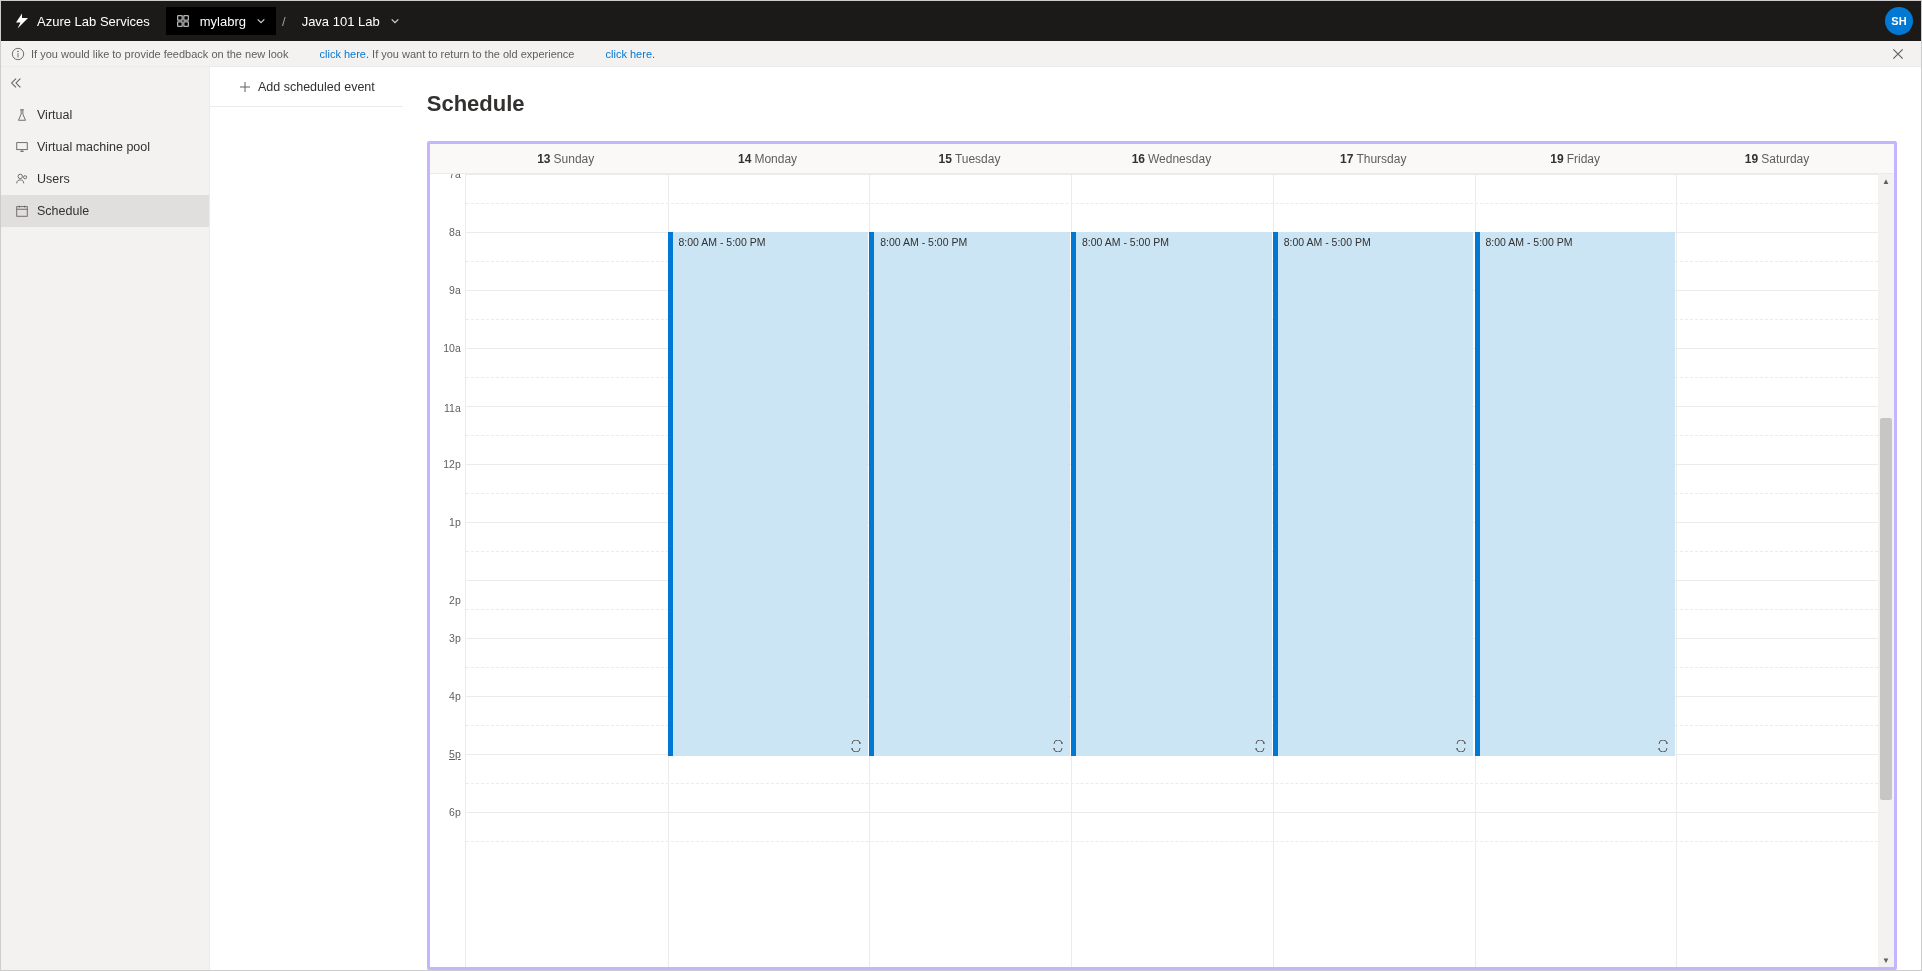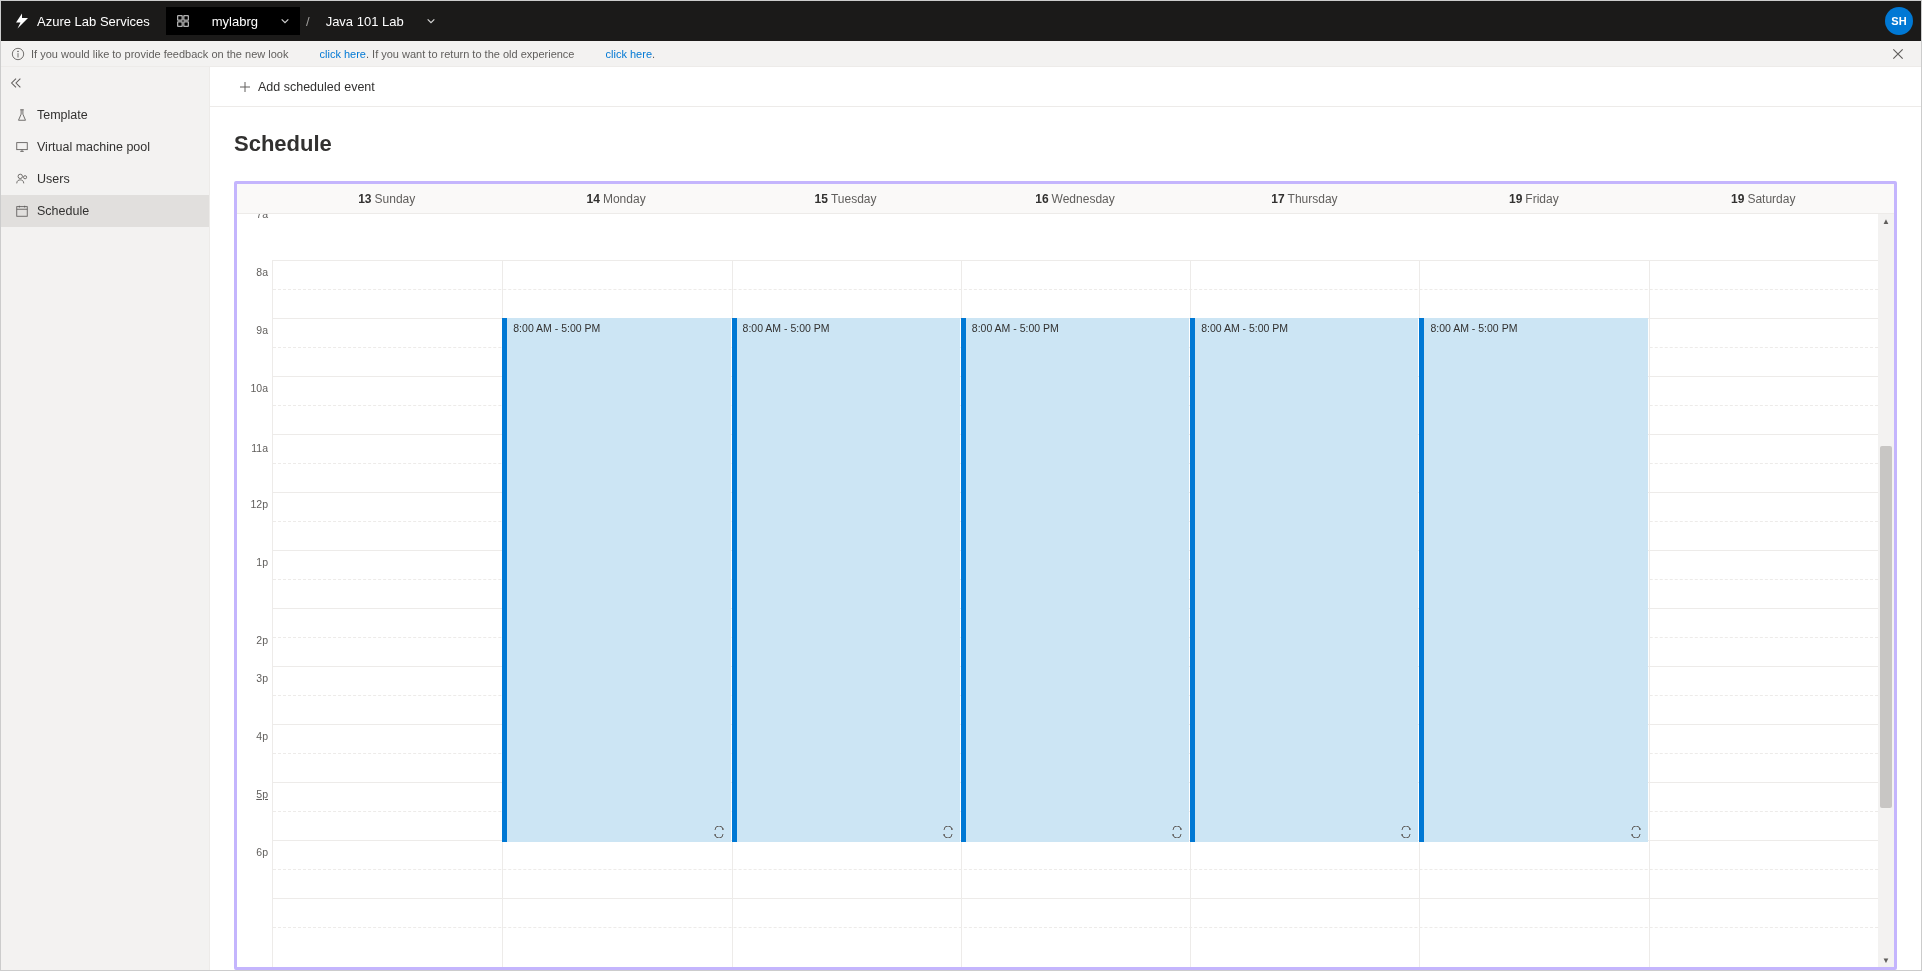--- a/index.html
+++ b/index.html
@@ -4,21 +4,21 @@
 <style>
 * { margin:0; padding:0; box-sizing:border-box; }
 body { font-family:"Segoe UI",-apple-system,Arial,sans-serif; font-size:13px; color:#323130; background:#fff; overflow:hidden; }
 .root { width:1922px; height:971px; border:1px solid #ccc; display:flex; flex-direction:column; }
 
 
 .topbar { height:40px; background:#1b1a19; color:#fff; display:flex; align-items:center; padding:0 8px 0 12px; }
 .topbar .logo { display:flex; align-items:center; gap:6px; font-size:13px; margin-right:16px; }
 .topbar .logo svg { width:18px; height:18px; }
 .topbar .logo b { font-weight:400;text-align:right; }
-.bc-seg { display:flex; align-items:center; gap:22px; height:28px; padding:8px 10px; cursor:pointer; }
+.bc-seg { display:flex; align-items:center; gap:10px; height:28px; padding:8px 10px; cursor:pointer; }
 .bc-seg.first { background:#000; }
 .bc-seg svg.ico { width:14px; height:14px; }
 .bc-seg svg.cv { width:10px; height:10px; opacity:.8; }
 .bc-sep { padding:0 6px; color:#a19f9d; }
 .sp { flex:1; }
 .avatar { width:28px; height:28px; border-radius:50%; background:#0078d4; color:#fff; font-size:11px; font-weight:600; display:flex; align-items:center; justify-content:center; cursor:pointer; }
 
 
 .infobar { height:26px; background:#f3f2f1; border-bottom:1px solid #edebe9; display:flex; align-items:center; padding:0 10px; font-size:11px; color:#605e5c; }
 .infobar svg { width:14px; height:14px; margin-right:6px; flex-shrink:0; }
@@ -30,21 +30,21 @@
 
 
 .sidebar { width:209px; background:#f3f2f1; border-right:1px solid #edebe9; display:flex; flex-direction:column; }
 .collapse { height:32px; display:flex; align-items:center; padding:0 8px; cursor:pointer; }
 .collapse svg { width:14px; height:14px; color:#605e5c; }
 .nav-item { height:32px; display:flex; align-items:center; gap:8px; padding:0 14px; font-size:12.5px; cursor:pointer; }
 .nav-item.active { background:#e1dfdd; }
 .nav-item svg { width:14px; height:14px; color:#605e5c; }
 
 
-.main { flex:1; display:flex; flex-direction:column; min-width:0; background:#fff; }
+.main { flex:1; display:flex; flex-direction:row; min-width:0; background:#fff; }
 .cmdbar { height:40px; border-bottom:1px solid #edebe9; display:flex; align-items:center; padding:0 24px; }
 .cmdbtn { display:flex; align-items:center; gap:6px; font-size:12.5px; cursor:pointer; height:30px; padding:0 4px; }
 .cmdbtn svg { width:14px; height:14px; color:#605e5c; }
 
 .content { flex:1; padding:24px 24px 0 24px; display:flex; flex-direction:column; min-height:0; }
 .page-title { font-size:22px; font-weight:600; margin-bottom:24px; }
 
 .calhdr { display:flex; align-items:center; margin-bottom:6px; }
 .range { font-size:15px; font-weight:600; }
 .today-btn { display:flex; align-items:center; gap:6px; font-size:12.5px; color:#323130; margin-left:auto; margin-right:10px; cursor:pointer; padding:4px 6px; }
@@ -56,21 +56,21 @@
 .cal { flex:1; display:flex; flex-direction:column; min-height:0; border:3px solid #c4b5fd; border-radius:2px; }
 .dayrow { display:flex; height:30px; background:#faf9f8; border-bottom:1px solid #edebe9; }
 .gutter-h { width:35px; flex-shrink:0; }
 .dayh { flex:1; display:flex; align-items:center; justify-content:center; font-size:12px; color:#605e5c; }
 .dayh b { font-weight:600; color:#323130; margin-right:3px; }
 .scroll-gut { width:16px; flex-shrink:0; }
 
 .gridwrap { flex:1; display:flex; position:relative; overflow:hidden; }
 .gutter { width:35px; flex-shrink:0; position:relative; }
 .ghr { position:absolute; right:4px; font-size:10.5px; color:#605e5c; transform:translateY(-50%); }
-.grid { flex:1; position:relative; border-left:1px solid #edebe9;margin-top:46px; }
+.grid { flex:1; position:relative; border-left:1px solid #edebe9; }
 .hr { position:absolute; left:0; right:0; border-top:1px solid #edebe9; }
 .hr.half { border-top:1px dashed #edebe9; }
 .vline { position:absolute; top:0; bottom:0; border-left:1px solid #edebe9; }
 .ev { position:absolute; top:58px; height:524px; background:#cce5f4; border-left:5px solid #0078d4; padding:4px 6px; font-size:10.5px; color:#323130; cursor:pointer; overflow:hidden; }
 .ev .recur { position:absolute; right:6px; bottom:4px; width:12px; height:12px; color:#605e5c; }
 .scrollbar { width:16px; flex-shrink:0; background:#f3f2f1; position:relative; }
 .scrollbar .up,.scrollbar .dn { position:absolute; left:0; right:0; height:14px; display:flex; align-items:center; justify-content:center; font-size:8px; color:#605e5c; cursor:pointer; }
 .scrollbar .up { top:0; } .scrollbar .dn { bottom:0; }
 .scrollbar .track { position:absolute; top:14px; bottom:14px; left:0; right:0; }
 .scrollbar .thumb { position:absolute; left:2px; right:2px; top:30%; height:50%; background:#c8c6c4; border-radius:2px; cursor:pointer; }
@@ -128,21 +128,21 @@
     <div class="sidebar">
       <div class="collapse">
         <svg viewBox="0 0 16 16" fill="none" stroke="#605e5c" stroke-width="1.2">
             <path d="M8 3 L3 8 L8 13 M13 3 L8 8 L13 13"></path>
           </svg>
       </div>
       <div class="nav-item">
         <svg viewBox="0 0 16 16" fill="none" stroke="#605e5c" stroke-width="1">
             <path d="M6 2 L10 2 M7 2 L7 7 L4 14 L12 14 L9 7 L9 2"></path>
           </svg>
-        <span>Template</span>
+        <span>Virtual</span>
       </div>
       <div class="nav-item">
         <svg viewBox="0 0 16 16" fill="none" stroke="#605e5c" stroke-width="1">
             <rect x="2" y="3" width="12" height="8"></rect>
             <path d="M6 13 L10 13 M8 11 L8 13"></path>
           </svg>
         <span>Virtual machine pool</span>
       </div>
       <div class="nav-item">
         <svg viewBox="0 0 16 16" fill="none" stroke="#605e5c" stroke-width="1">

